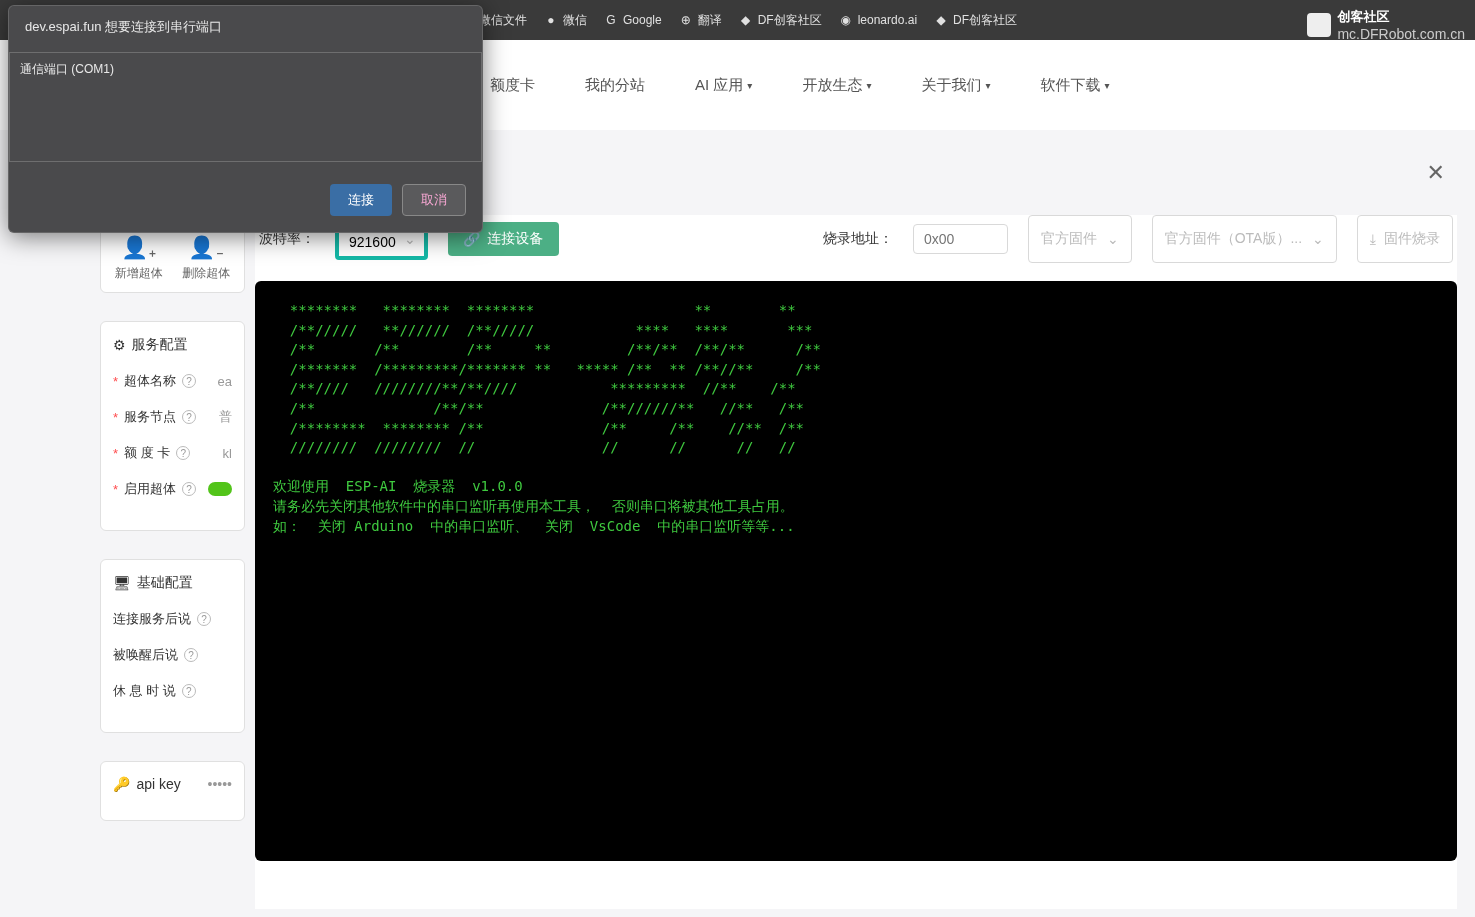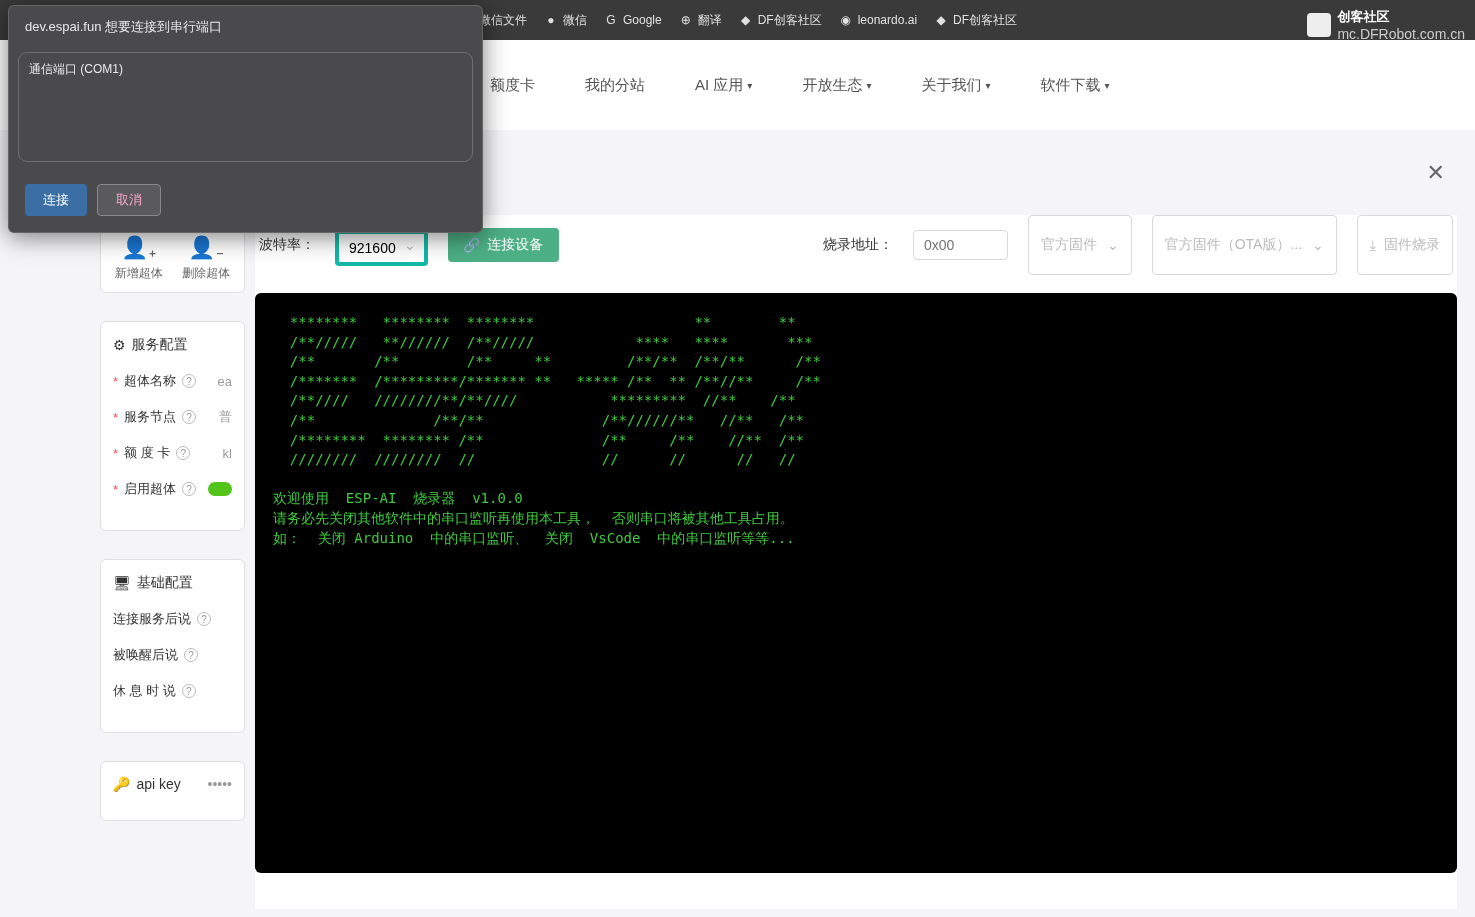--- a/index.html
+++ b/index.html
@@ -148,32 +148,33 @@
       box-shadow: 0 4px 24px rgba(0,0,0,0.5);
       z-index: 100;
       color: #e8e8e8;
       font-size: 13px;
     }
     .dialog-title {
       padding: 12px 16px 8px;
       font-weight: 500;
     }
     .port-list {
-      margin: 8px 9px 12px;
+      margin: 8px 0 12px;
       border: 1px solid rgba(255,255,255,0.2);
-      border-radius: 9px;
+      border-radius: 0;
       min-height: 110px;
     }
     .port-item {
       padding: 8px 10px;
       cursor: pointer;
       font-size: 12px;
     }
     .dialog-actions {
       display: flex;
+      justify-content: flex-end;
       gap: 10px;
       padding: 10px 16px 16px;
     }
     .dialog-btn {
       padding: 6px 18px;
       border-radius: 4px;
       font-size: 13px;
       cursor: pointer;
       border: none;
     }
@@ -232,21 +233,21 @@
       border-radius: 4px;
       padding: 6px 10px;
       width: 95px;
       color: #bbb;
       background: #fff;
       font-size: 14px;
     }
     .select-firmware, .select-firmware-big, .btn-flash {
       border: 1px solid #d9d9d9;
       border-radius: 4px;
-      padding: 20px 12px;
+      padding: 14px 12px;
       font-size: 14px;
       color: #bbb;
       background: #fff;
       cursor: pointer;
       display: flex;
       align-items: center;
       gap: 6px;
     }
     .select-firmware::after, .select-firmware-big::after {
       content: "⌄";

